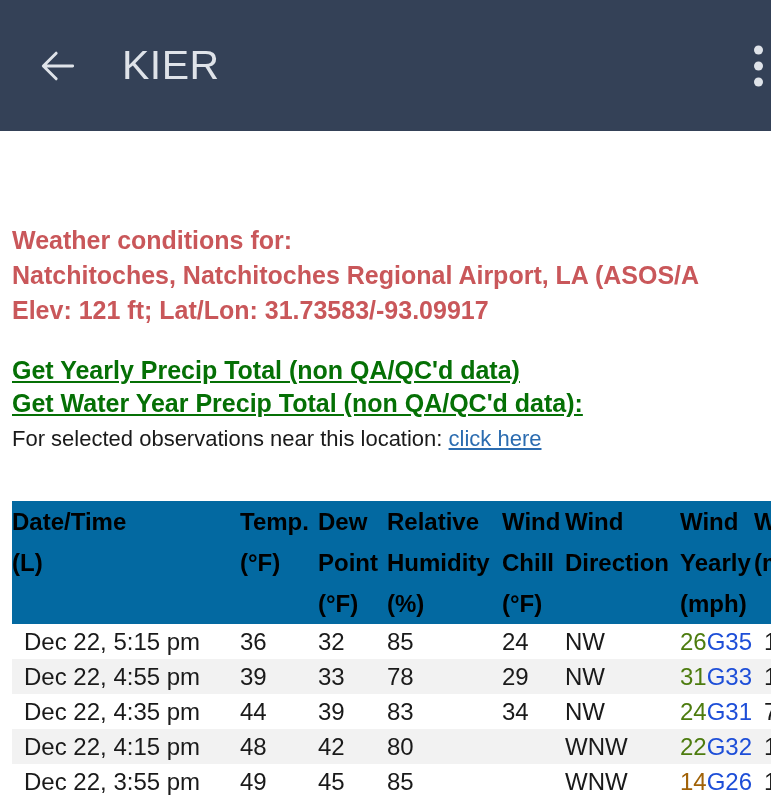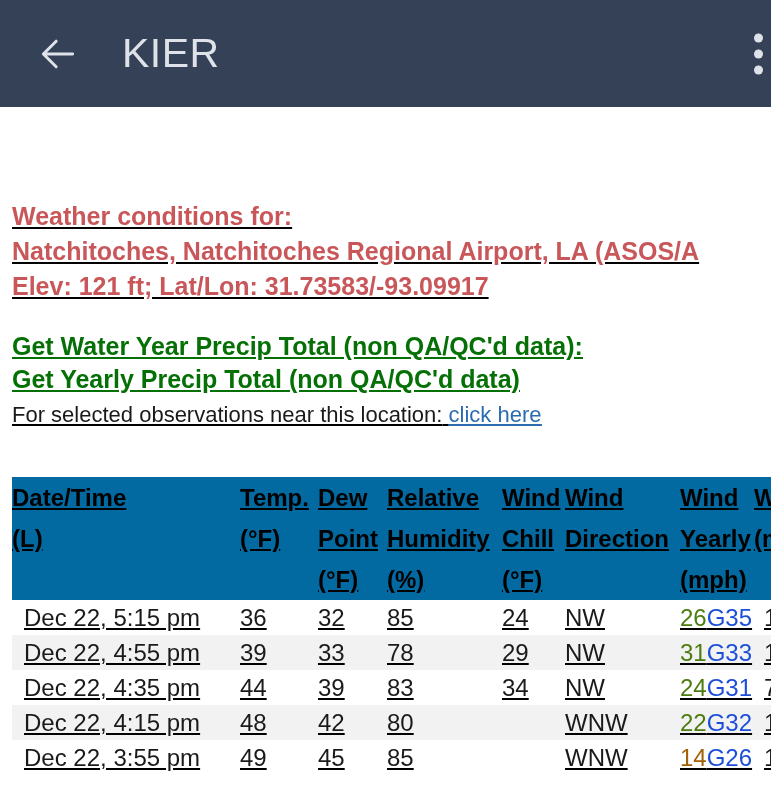--- a/index.html
+++ b/index.html
@@ -10,21 +10,21 @@
     width: 771px;
     height: 800px;
     background: #ffffff;
     font-family: "Liberation Sans", sans-serif;
     overflow: hidden;
     position: relative;
   }
 
   
   .appbar {
-    height: 107px;
+    height: 131px;
     background: #344157;
     display: flex;
     align-items: center;
     position: relative;
     box-sizing: border-box;
     padding-left: 36px;
   }
   .back-icon {
     width: 44px;
     height: 44px;
@@ -58,21 +58,20 @@
     height: 9px;
     border-radius: 50%;
     background: #dfe3e9;
   }
 
   
   .content {
     padding: 0 12px;
     box-sizing: border-box;
     width: 771px;
-    text-decoration: underline;
   }
 
   .station-block {
     margin-top: 92px;
     color: #c9575a;
     font-weight: bold;
     font-size: 25px;
     line-height: 35px;
     white-space: nowrap;
   }
@@ -168,22 +167,22 @@
 
 <div class="content">
 
   <div class="station-block">
     <div>Weather conditions for:</div>
     <div>Natchitoches, Natchitoches Regional Airport, LA (ASOS/A</div>
     <div>Elev: 121 ft; Lat/Lon: 31.73583/-93.09917</div>
   </div>
 
   <div class="links-block">
+    <a class="precip-link">Get Yearly Precip Total (non QA/QC'd data)</a>
     <a class="precip-link">Get Water Year Precip Total (non QA/QC'd data):</a>
-    <a class="precip-link">Get Yearly Precip Total (non QA/QC'd data)</a>
     <div class="obs-line">
       <span>For selected observations near this location:</span>
       <a class="obs-link">click here</a>
     </div>
   </div>
 
   <div class="obs-table-wrap">
     <table class="obs">
       <colgroup>
         <col class="c-date">

